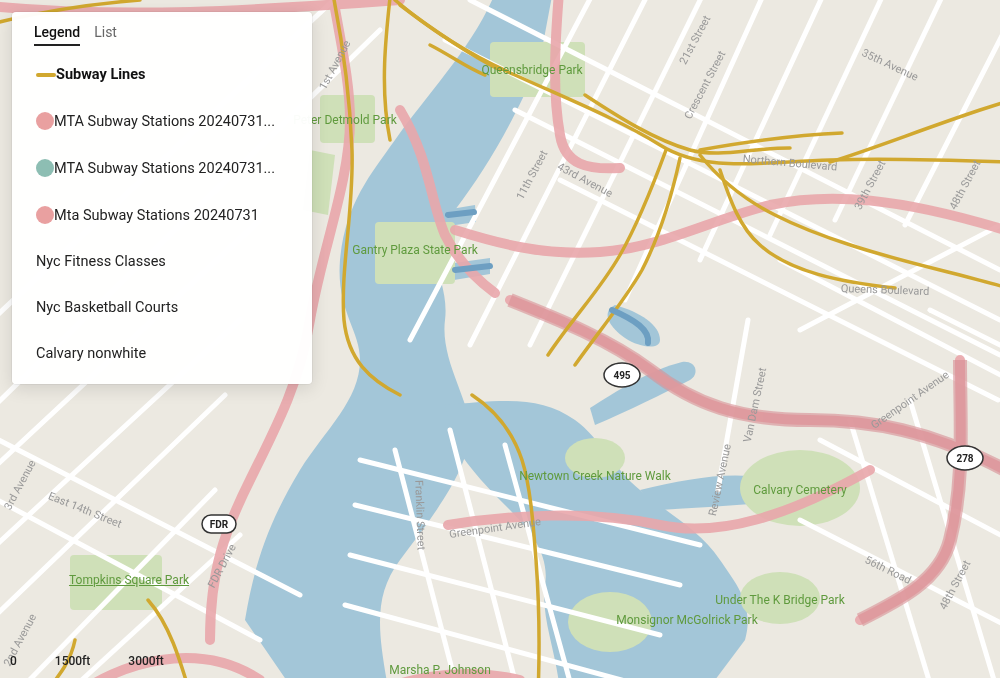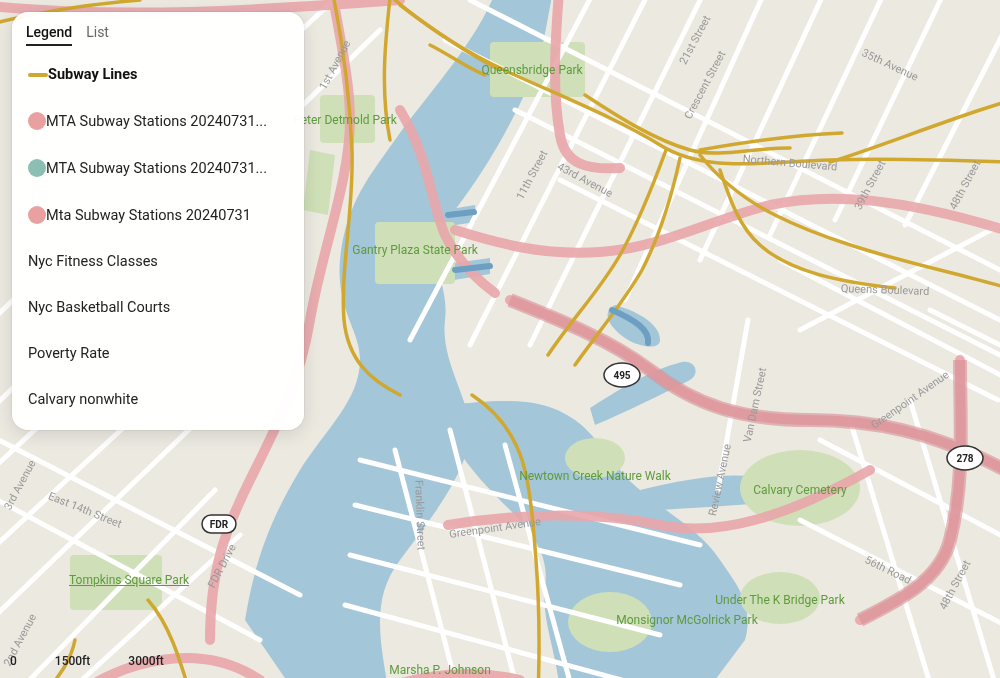--- a/index.html
+++ b/index.html
@@ -1,19 +1,19 @@
 <!DOCTYPE html>
 <html><head>
 <meta charset="utf-8">
 <style>
   html, body { margin:0; padding:0; width:1000px; height:678px; overflow:hidden; font-family:-apple-system,BlinkMacSystemFont,"Segoe UI",Roboto,Helvetica,Arial,sans-serif; }
   .map { position:absolute; inset:0; background:#e8e6df; }
   .map svg { position:absolute; inset:0; }
 
-  .panel { position:absolute; left:12px; top:12px; width:292px; background:rgba(255,255,255,0.97); border-radius:16px; box-shadow:0 4px 18px rgba(0,0,0,0.12), 0 0 0 1px rgba(0,0,0,0.04); padding:0 0 8px 0; }
+  .panel { position:absolute; left:12px; top:12px; width:292px; background:rgba(255,255,255,0.97); border-radius:4px; box-shadow:0 4px 18px rgba(0,0,0,0.12), 0 0 0 1px rgba(0,0,0,0.04); padding:0 0 8px 8px; }
   .tabs { display:flex; gap:14px; padding:12px 14px 6px 14px; }
   .tab { font-size:14px; color:#666; cursor:pointer; padding-bottom:4px; }
   .tab.active { color:#111; border-bottom:2px solid #222; font-weight:500; }
   .legend-item { display:flex; align-items:center; padding:14px 16px; cursor:pointer; font-size:14.5px; color:#222; }
   .legend-item + .legend-item { border-top:1px solid rgba(0,0,0,0); }
   .legend-item.noicon { padding:14px 16px; }
   .swatch { width:18px; height:18px; border-radius:50%; flex-shrink:0; }
   .swatch-line { width:20px; height:4px; border-radius:2px; }
   .legend-item b, .legend-item .active-label { font-weight:700; color:#111; }
 
@@ -231,23 +231,20 @@
         <span class="swatch" style="background: rgb(233, 160, 160);"></span>
         <span>Mta Subway Stations 20240731</span>
       </div>
       <div class="legend-item noicon">
         <span>Nyc Fitness Classes</span>
       </div>
       <div class="legend-item noicon">
         <span>Nyc Basketball Courts</span>
       </div>
       <div class="legend-item noicon">
-        <span>Poverty Rate</span>
-      </div>
-      <div class="legend-item noicon">
         <span>Calvary nonwhite</span>
       </div>
     </div>
 </div>
 
 <div class="scale">
   <div class="ticks">
     <span>0</span>
     <span>1500ft</span>
     <span>3000ft</span>

